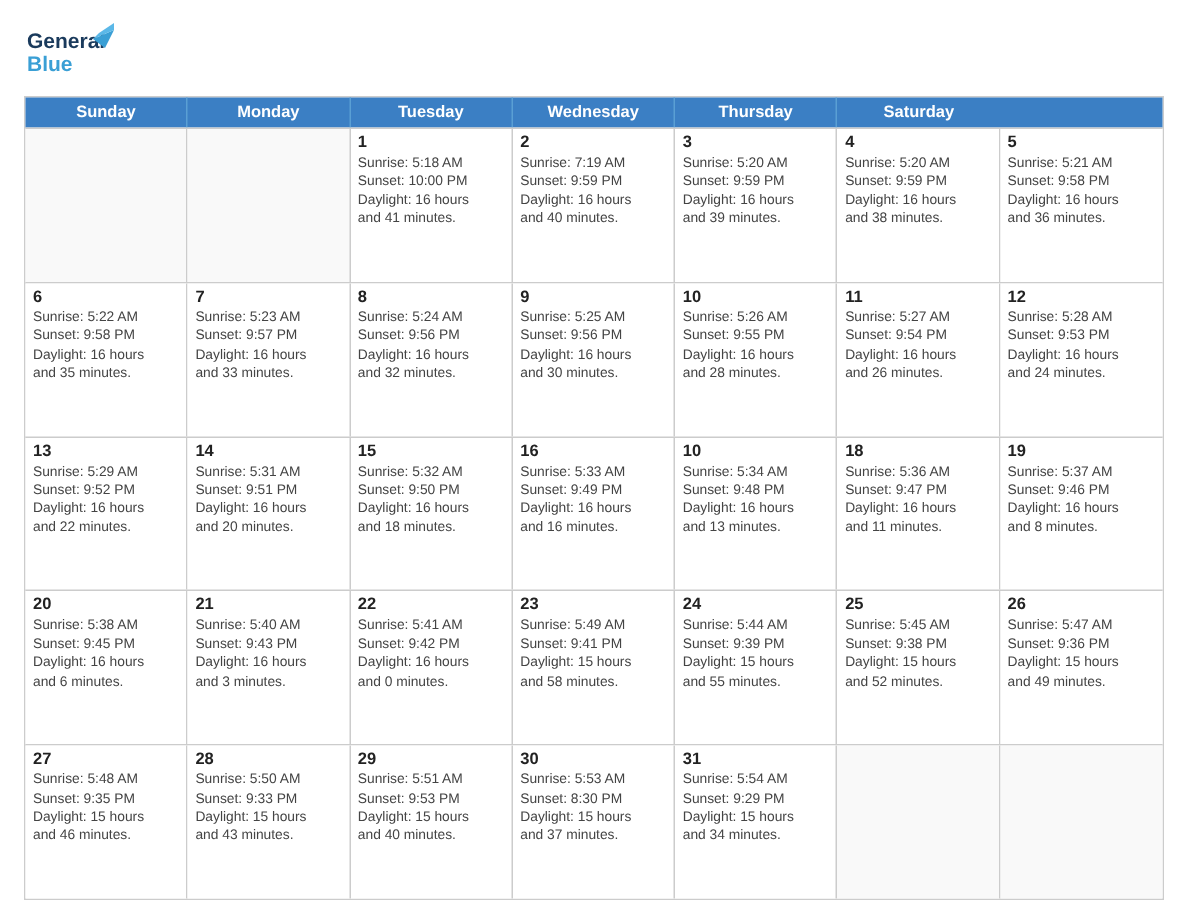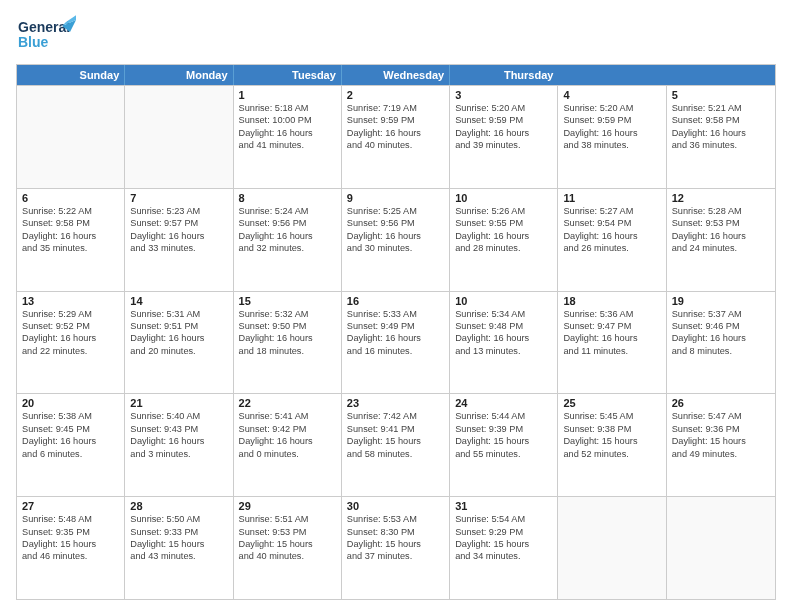--- a/index.html
+++ b/index.html
@@ -47,21 +47,21 @@
       display: grid;
       grid-template-columns: repeat(7, 1fr);
       background: #3b7fc4;
     }
     .cal-header-cell {
       color: #fff;
       font-weight: bold;
       font-size: 11px;
       padding: 4px 5px;
       border-right: 1px solid #5a9fd4;
-      text-align: right;
+      text-align: center;
     }
     .cal-header-cell:last-child { border-right: none; }
     .cal-body {
       display: flex;
       flex-direction: column;
       flex: 1;
     }
     .cal-row {
       display: grid;
       grid-template-columns: repeat(7, 1fr);
@@ -116,20 +116,21 @@
     </div>
   </div>
 
   <div class="calendar">
     <div class="cal-header">
     <div class="cal-header-cell">Sunday</div>
         <div class="cal-header-cell">Monday</div>
         <div class="cal-header-cell">Tuesday</div>
         <div class="cal-header-cell">Wednesday</div>
         <div class="cal-header-cell">Thursday</div>
+        <div class="cal-header-cell">Saturday</div>
       </div>
     <div class="cal-body">
     <div class="cal-row">
           <div class="cal-cell empty"></div>
           <div class="cal-cell empty"></div>
           <div class="cal-cell">
             <span class="day-num">1</span>
             <span class="cell-line">Sunrise: 5:18 AM</span>
             <span class="cell-line">Sunset: 10:00 PM</span>
             <span class="cell-line">Daylight: 16 hours</span>
@@ -283,21 +284,21 @@
           </div>
           <div class="cal-cell">
             <span class="day-num">22</span>
             <span class="cell-line">Sunrise: 5:41 AM</span>
             <span class="cell-line">Sunset: 9:42 PM</span>
             <span class="cell-line">Daylight: 16 hours</span>
             <span class="cell-line">and 0 minutes.</span>
           </div>
           <div class="cal-cell">
             <span class="day-num">23</span>
-            <span class="cell-line">Sunrise: 7:42 AM</span>
+            <span class="cell-line">Sunrise: 5:49 AM</span>
             <span class="cell-line">Sunset: 9:41 PM</span>
             <span class="cell-line">Daylight: 15 hours</span>
             <span class="cell-line">and 58 minutes.</span>
           </div>
           <div class="cal-cell">
             <span class="day-num">24</span>
             <span class="cell-line">Sunrise: 5:44 AM</span>
             <span class="cell-line">Sunset: 9:39 PM</span>
             <span class="cell-line">Daylight: 15 hours</span>
             <span class="cell-line">and 55 minutes.</span>

